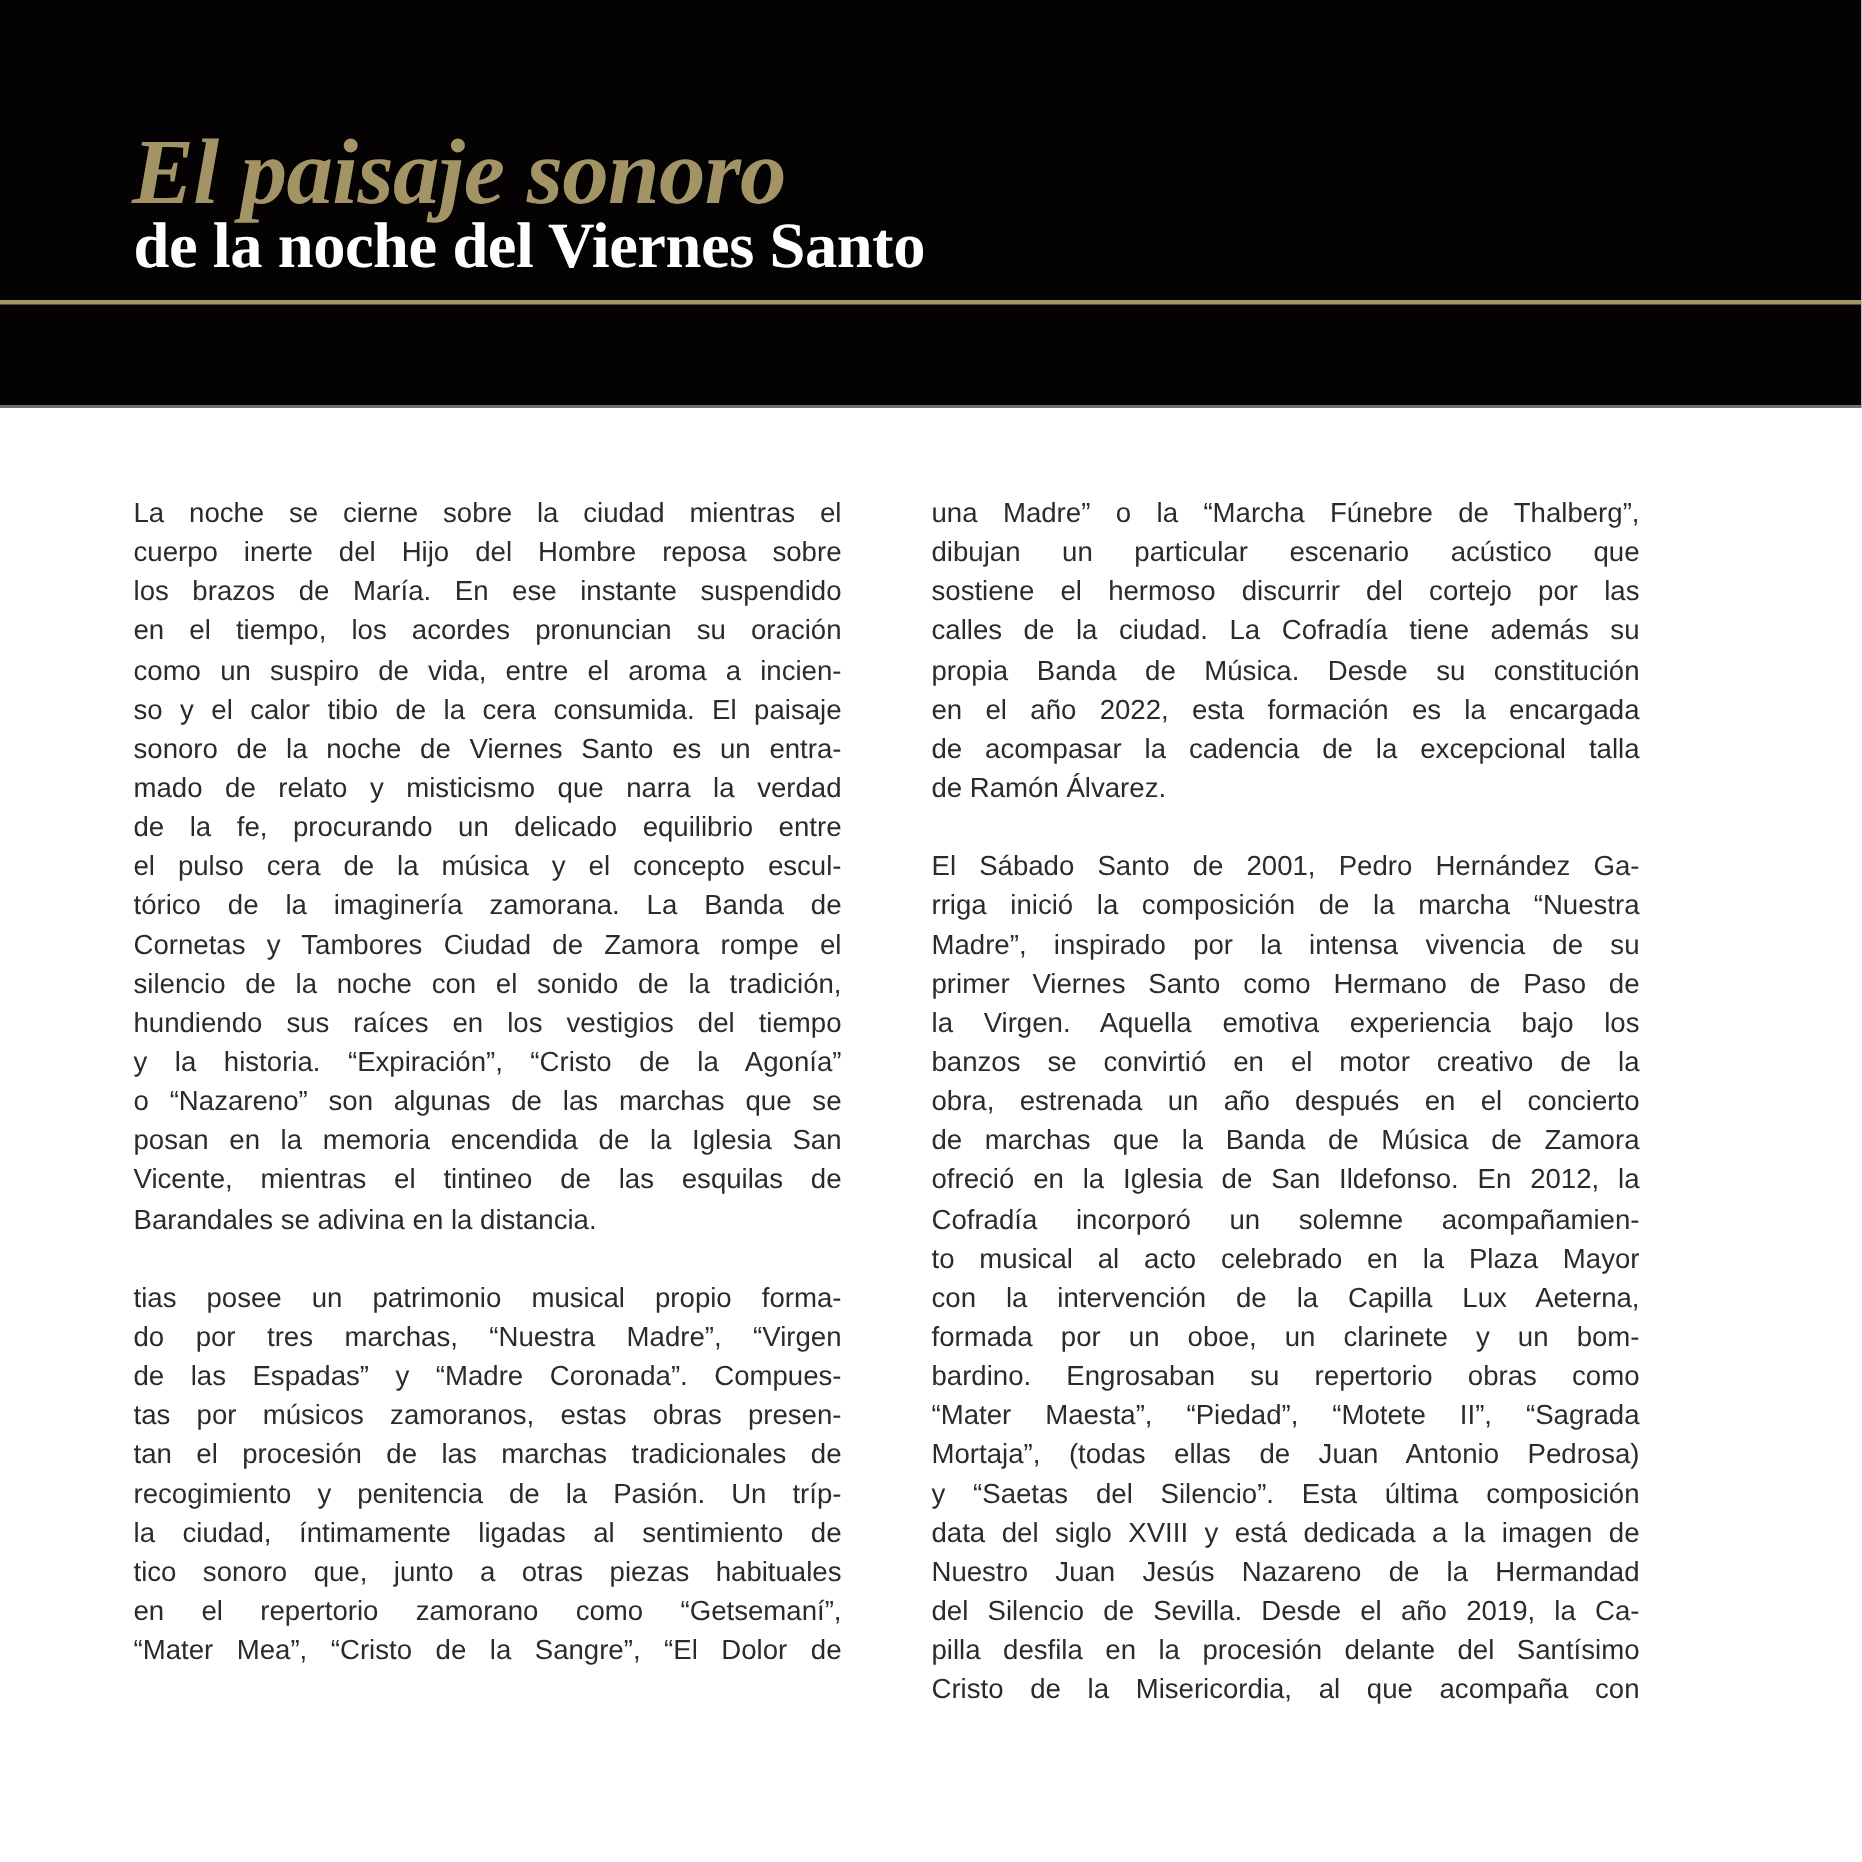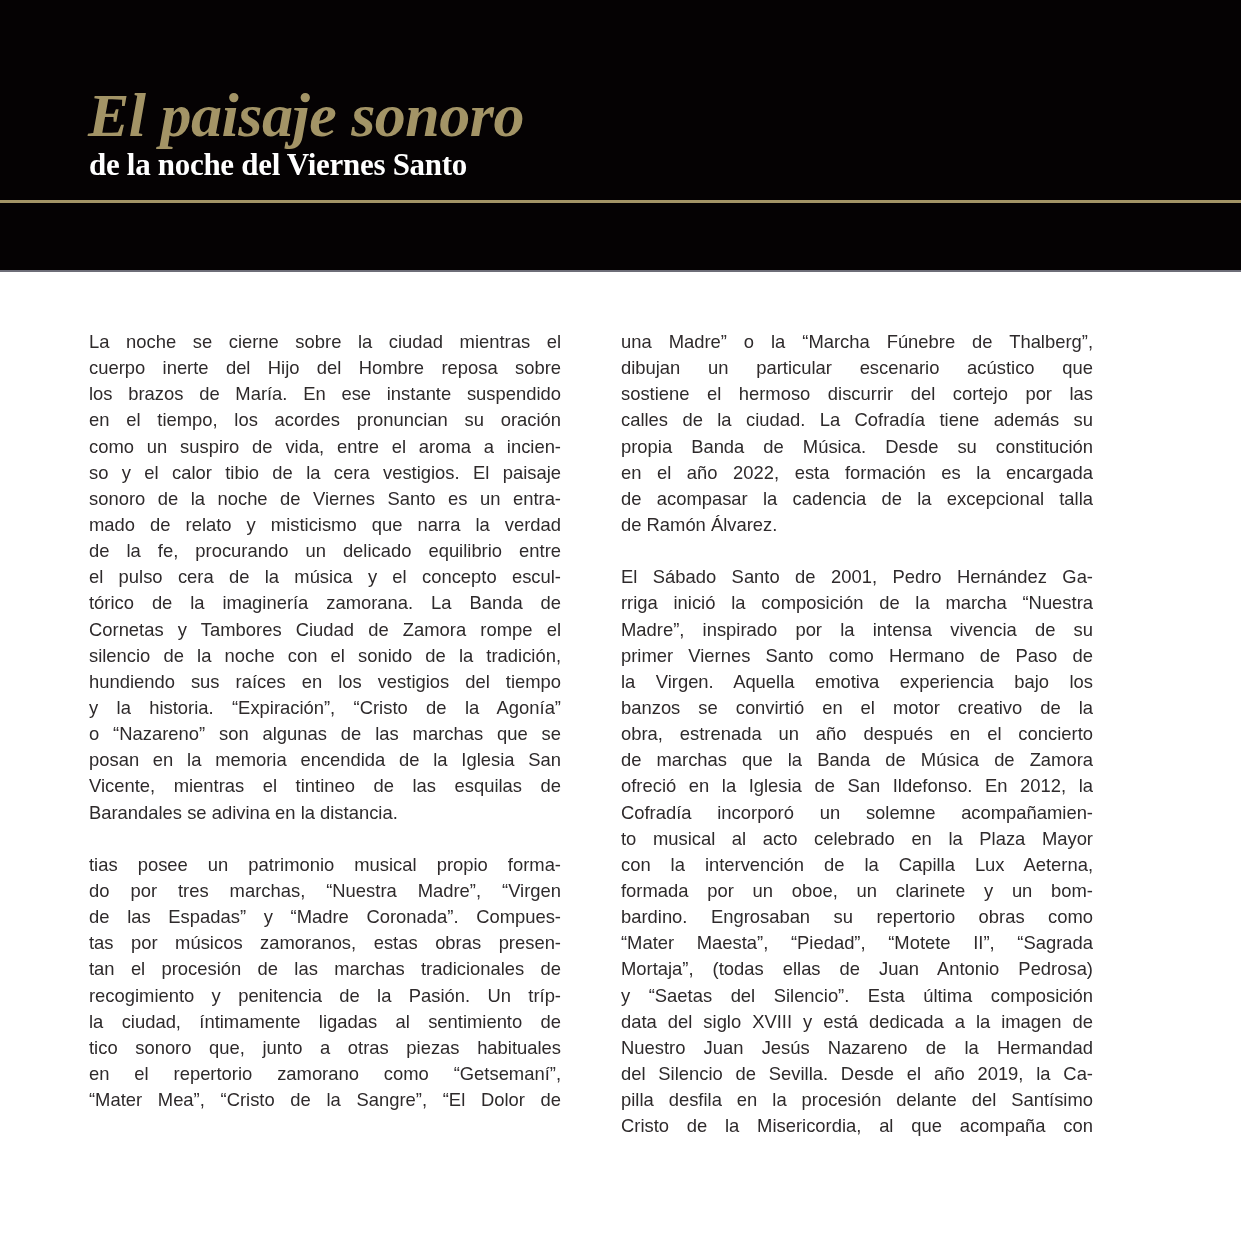--- a/index.html
+++ b/index.html
@@ -28,21 +28,21 @@
     font-size: 62px; line-height: 70px;
     color: #a39466;
     letter-spacing: -0.5px;
     white-space: nowrap;
   }
   .title-sub {
     position: absolute; left: 89px; top: 140px;
     margin: 0;
     font-family: "Liberation Serif", "DejaVu Serif", serif;
     font-weight: bold;
-    font-size: 31px; line-height: 50px;
+    font-size: 43px; line-height: 50px;
     color: #ffffff;
     letter-spacing: -0.3px;
     white-space: nowrap;
   }
   .column {
     position: absolute; top: 329px;
     width: 472px;
     color: #2e2a2b;
     font-family: "Liberation Sans", "DejaVu Sans", sans-serif;
     font-size: 18.4px;
@@ -74,21 +74,21 @@
 <h1 class="title-main">El paisaje sonoro</h1>
 <h2 class="title-sub">de la noche del Viernes Santo</h2>
 
 <div class="column col-left">
   <p>
       <span class="ln">La noche se cierne sobre la ciudad mientras el</span>
       <span class="ln">cuerpo inerte del Hijo del Hombre reposa sobre</span>
       <span class="ln">los brazos de María. En ese instante suspendido</span>
       <span class="ln">en el tiempo, los acordes pronuncian su oración</span>
       <span class="ln">como un suspiro de vida, entre el aroma a incien-</span>
-      <span class="ln">so y el calor tibio de la cera vestigios. El paisaje</span>
+      <span class="ln">so y el calor tibio de la cera consumida. El paisaje</span>
       <span class="ln">sonoro de la noche de Viernes Santo es un entra-</span>
       <span class="ln">mado de relato y misticismo que narra la verdad</span>
       <span class="ln">de la fe, procurando un delicado equilibrio entre</span>
       <span class="ln">el pulso cera de la música y el concepto escul-</span>
       <span class="ln">tórico de la imaginería zamorana. La Banda de</span>
       <span class="ln">Cornetas y Tambores Ciudad de Zamora rompe el</span>
       <span class="ln">silencio de la noche con el sonido de la tradición,</span>
       <span class="ln">hundiendo sus raíces en los vestigios del tiempo</span>
       <span class="ln">y la historia. “Expiración”, “Cristo de la Agonía”</span>
       <span class="ln">o “Nazareno” son algunas de las marchas que se</span>

